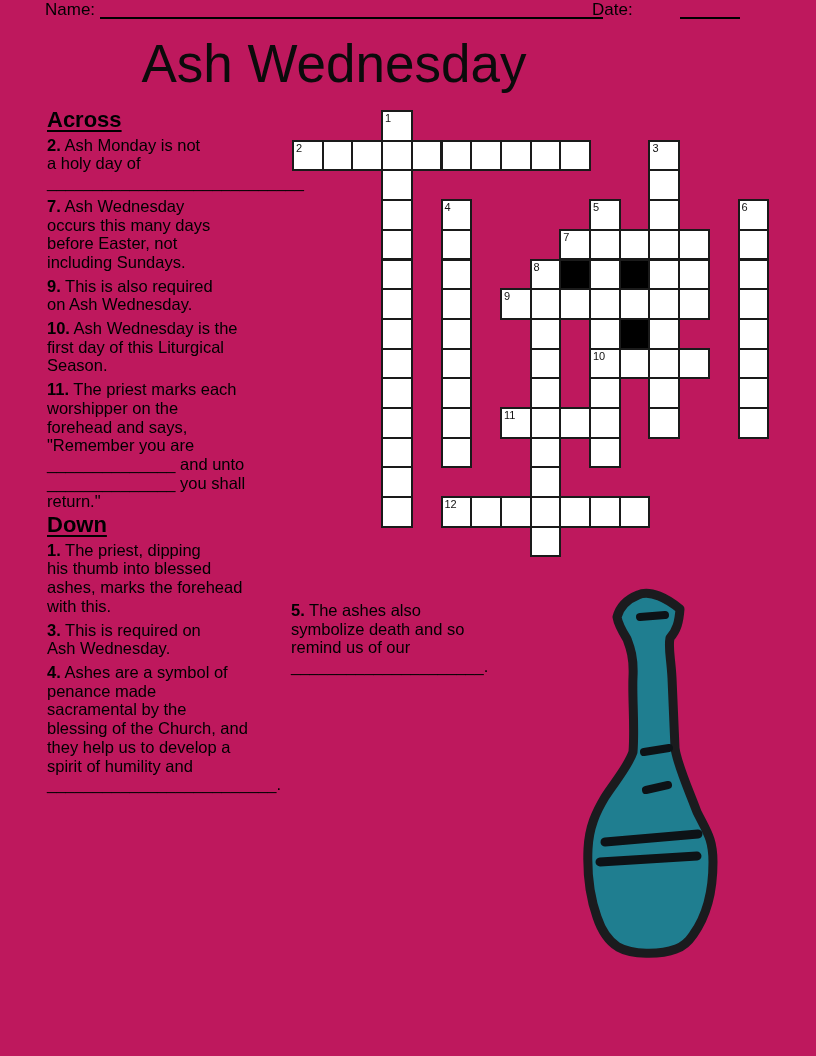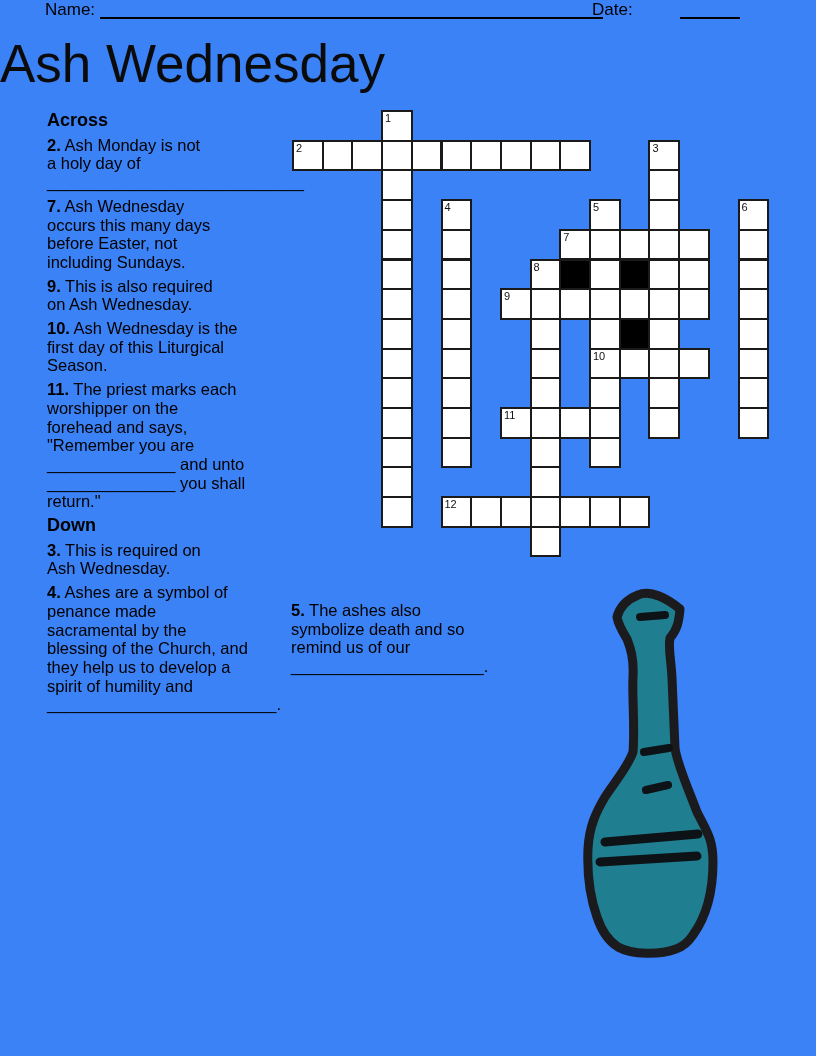--- a/index.html
+++ b/index.html
@@ -1,32 +1,32 @@
 <!DOCTYPE html>
 <html><head>
 <meta charset="utf-8">
 <style>
   * { margin:0; padding:0; box-sizing:border-box; }
   html,body { width:816px; height:1056px; background:#ffffff; overflow:hidden;
               font-family:"Liberation Sans", sans-serif; color:#000; }
-  #page { position:relative; width:816px; height:1056px; background:#3b82f6; }
+  #page { position:relative; width:816px; height:1056px; background:#be185d; }
 
   
   .hdr-label { position:absolute; top:0; font-size:17px; }
   .blank-line { position:absolute; top:2px; height:17px; border-bottom:2px solid #000; }
 
   
-  #title { position:absolute; top:33px; left:0; width:668px; text-align:left;
+  #title { position:absolute; top:33px; left:0; width:668px; text-align:center;
            font-size:53px; letter-spacing:0px; color:#0b0b0b; }
 
   
   .clue-col { position:absolute; font-size:16.5px; line-height:18.7px; }
   #col-left   { left:47px;  top:111px; width:246px; }
   #col-middle { left:291px; top:601px; width:248px; }
-  .sec-head { font-weight:bold; font-size:18px; 
+  .sec-head { font-weight:bold; font-size:22px; text-decoration:underline;
               text-decoration-thickness:2px; text-underline-offset:3px; margin-bottom:6px; }
   .clue { margin-bottom:5px; }
   .clue .num { font-weight:bold; }
   .clue .txt { white-space:pre-line; }
 
   
   #grid { position:absolute; left:292px; top:110px; width:478px; height:450px; }
   .cell { position:absolute; width:31.7px; height:31.7px; background:#fff;
           border:2px solid #1a1a1a; }
   .cell.black { background:#000; }
@@ -183,20 +183,24 @@
     <div class="clue"><span class="num">11.</span><span class="txt"> The priest marks each
 worshipper on the
 forehead and says,
 "Remember you are
 ______________ and unto
 ______________ you shall
 return."</span></div>
 
     <div class="sec-head">Down</div>
 
+    <div class="clue"><span class="num">1.</span><span class="txt"> The priest, dipping
+his thumb into blessed
+ashes, marks the forehead
+with this.</span></div>
     <div class="clue"><span class="num">3.</span><span class="txt"> This is required on
 Ash Wednesday.</span></div>
     <div class="clue"><span class="num">4.</span><span class="txt"> Ashes are a symbol of
 penance made
 sacramental by the
 blessing of the Church, and
 they help us to develop a
 spirit of humility and
 _________________________.</span></div>
   </div>

